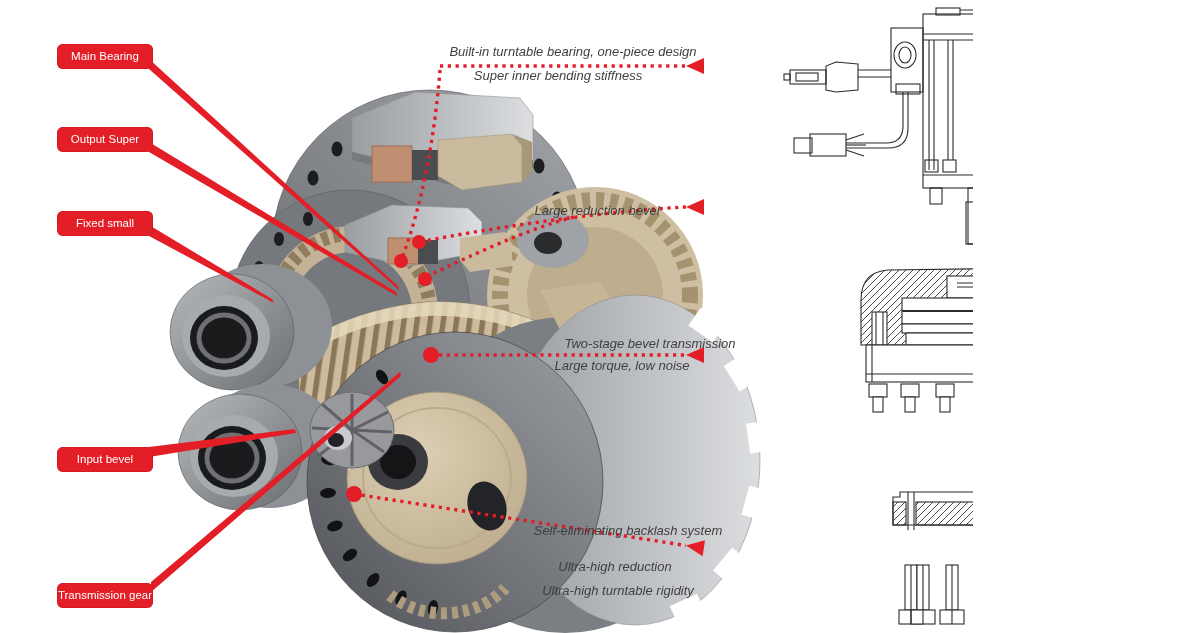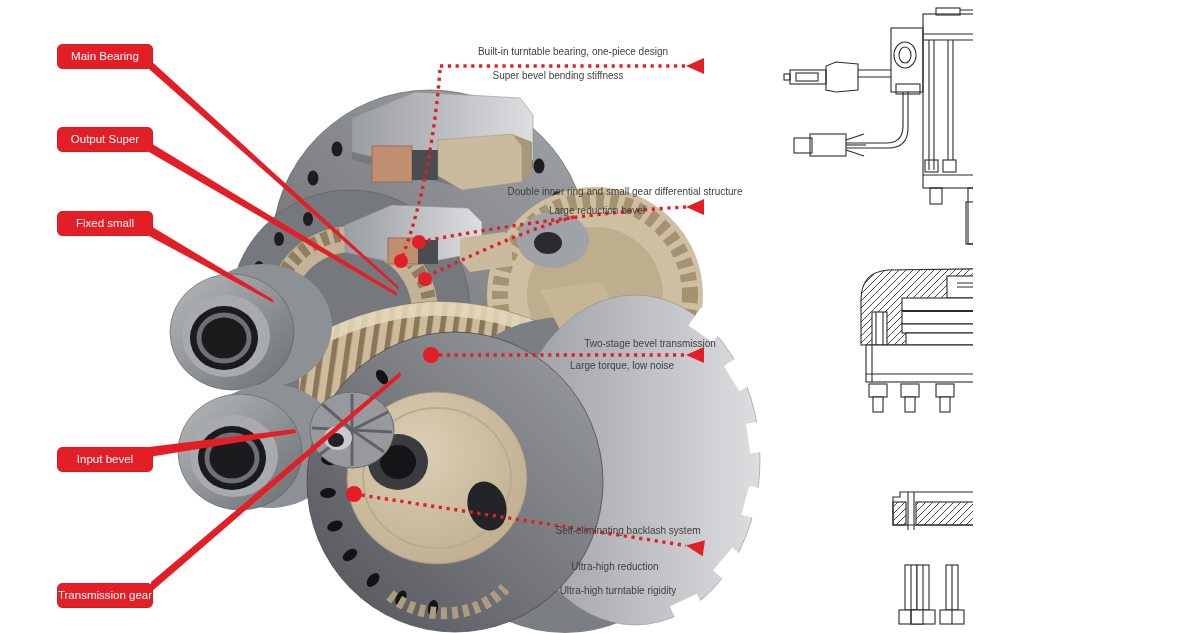--- a/index.html
+++ b/index.html
@@ -3,21 +3,21 @@
 <meta charset="utf-8">
 <style>
   html,body{margin:0;padding:0;background:#ffffff;}
   .stage{position:relative;width:973px;height:633px;background:#ffffff;overflow:hidden;
          font-family:"Liberation Sans", sans-serif;}
   .stage svg{position:absolute;left:0;top:0;}
   .callout{position:absolute;width:96px;height:25px;background:#e31e26;border-radius:6px;
            color:#fff;font-size:11.5px;line-height:25px;text-align:center;white-space:nowrap;
            box-shadow:0 0 0 0.5px #c8161d inset;}
   .ann{position:absolute;transform:translateX(-50%);white-space:nowrap;color:#3f3f3f;
-       font-size:10px;line-height:13px;}
+       font-size:13px;line-height:13px;font-style:italic;}
 </style>
 </head>
 <body>
 
 <div class="stage">
 
 <svg width="1200" height="633" viewBox="0 0 1200 633">
   <defs>
     <linearGradient id="gDark" x1="0" y1="1" x2="1" y2="0">
       <stop offset="0" stop-color="#505257"></stop>
@@ -326,21 +326,20 @@
   </g>
 </svg>
 
   <div class="callout" style="left:57px;top:44px">Main Bearing</div>
   <div class="callout" style="left:57px;top:127px">Output Super</div>
   <div class="callout" style="left:57px;top:211px">Fixed small</div>
   <div class="callout" style="left:57px;top:447px">Input bevel</div>
   <div class="callout" style="left:57px;top:583px">Transmission gear</div>
 
   <div class="ann" style="left:573px;top:45px">Built-in turntable bearing, one-piece design</div>
-  <div class="ann" style="left:558px;top:69px">Super bevel bending stiffness</div>
-  <div class="ann" style="left:625px;top:185px">Double inner ring and small gear differential structure</div>
+  <div class="ann" style="left:558px;top:69px">Super inner bending stiffness</div>
   <div class="ann" style="left:597px;top:204px">Large reduction bevel</div>
   <div class="ann" style="left:650px;top:337px">Two-stage bevel transmission</div>
   <div class="ann" style="left:622px;top:359px">Large torque, low noise</div>
   <div class="ann" style="left:628px;top:524px">Self-eliminating backlash system</div>
   <div class="ann" style="left:615px;top:560px">Ultra-high reduction</div>
   <div class="ann" style="left:618px;top:584px">Ultra-high turntable rigidity</div>
 </div>
 
 </body></html>

